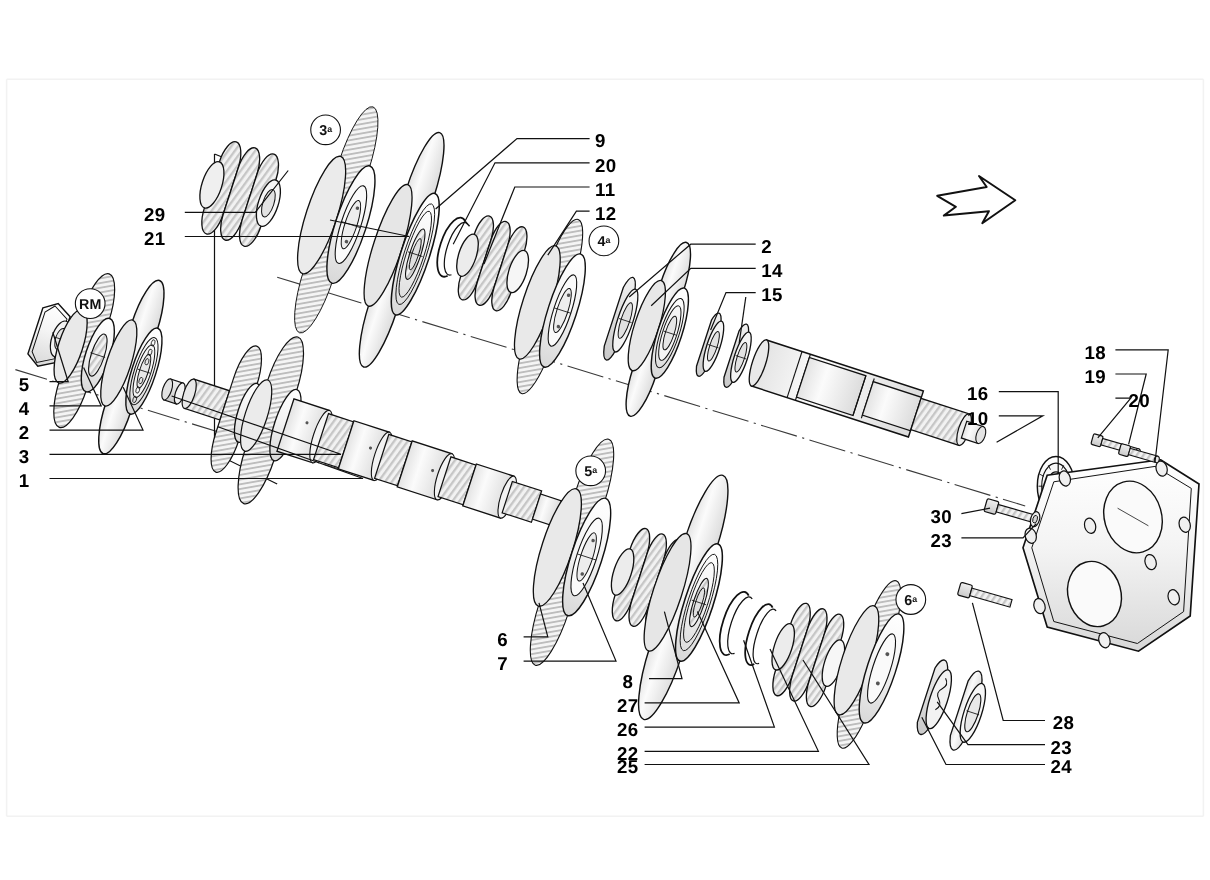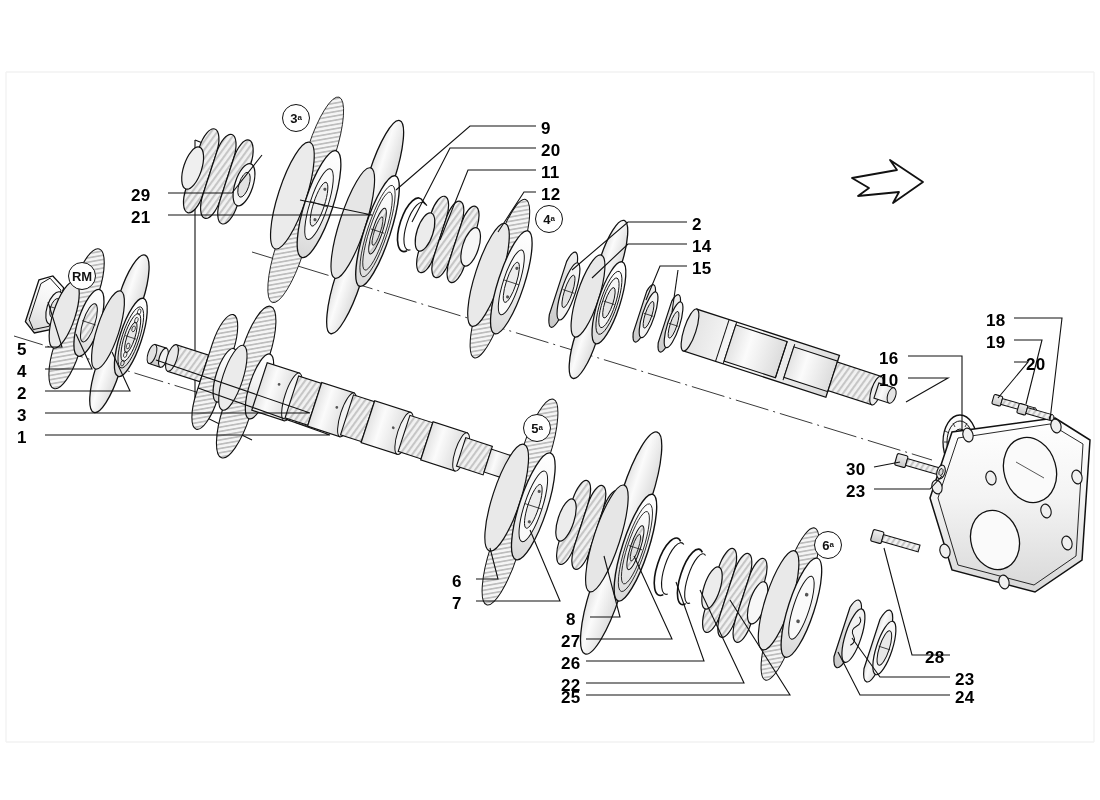--- a/index.html
+++ b/index.html
@@ -509,21 +509,21 @@
     <span class="lbl" style="left:879px;top:371px">10</span>
     <span class="lbl" style="left:846px;top:460px">30</span>
     <span class="lbl" style="left:846px;top:482px">23</span>
     <span class="lbl" style="left:452px;top:572px">6</span>
     <span class="lbl" style="left:452px;top:594px">7</span>
     <span class="lbl" style="left:566px;top:610px">8</span>
     <span class="lbl" style="left:561px;top:632px">27</span>
     <span class="lbl" style="left:561px;top:654px">26</span>
     <span class="lbl" style="left:561px;top:676px">22</span>
     <span class="lbl" style="left:561px;top:688px">25</span>
-    <span class="lbl" style="left:925px;top:648px">28</span>
+    <span class="lbl" style="left:957px;top:648px">28</span>
     <span class="lbl" style="left:955px;top:670px">23</span>
     <span class="lbl" style="left:955px;top:688px">24</span>
   </div>
 
   <div>
     <div class="badge" style="left:68px;top:262px">
       <span>RM</span>
     </div>
     <div class="badge" style="left:282px;top:104px">
       <span>3</span>

